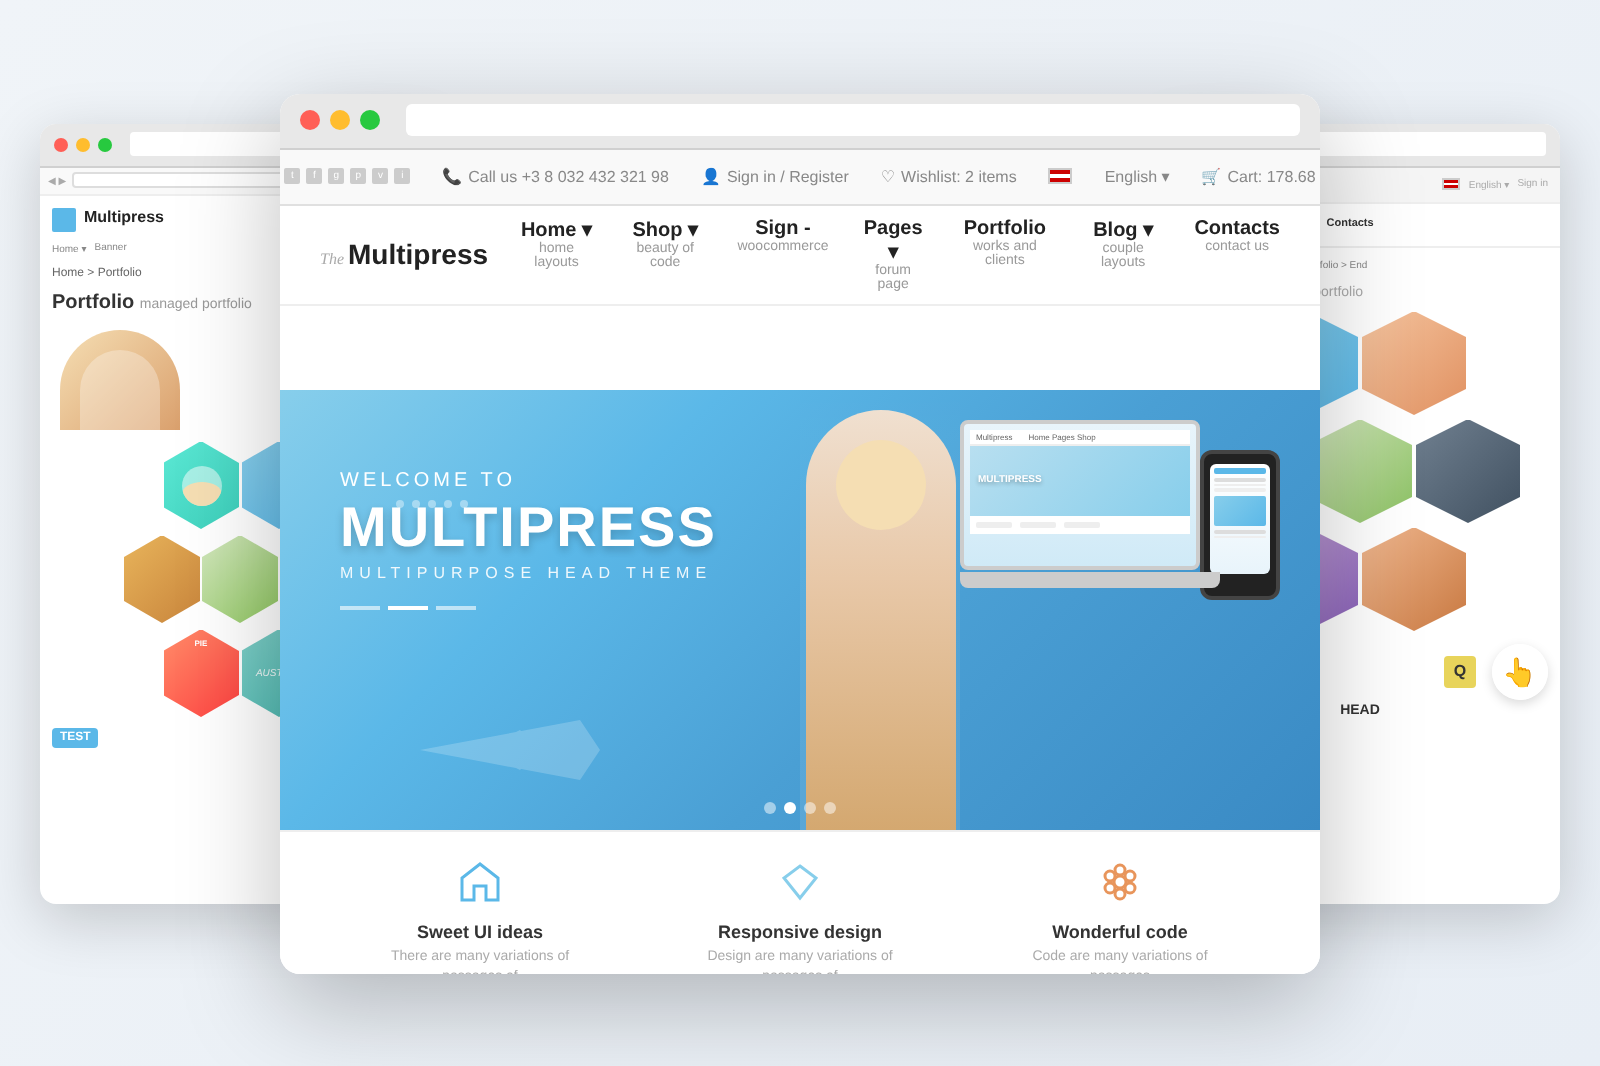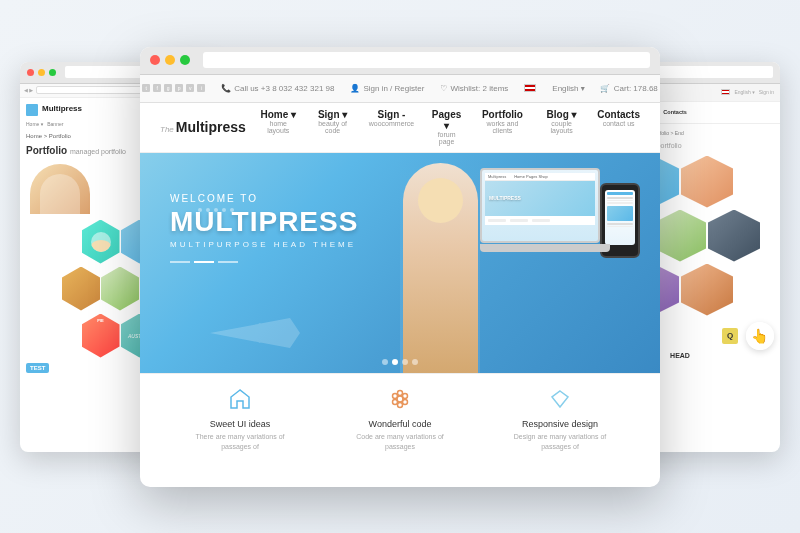--- a/index.html
+++ b/index.html
@@ -169,20 +169,21 @@
     }
 
     
     .hero {
       height: 220px;
       background: linear-gradient(135deg, #87ceeb 0%, #5bb8e8 30%, #4a9fd4 60%, #3a8ac4 100%);
       position: relative;
       overflow: hidden;
       display: flex;
       align-items: center;
+      margin-top: 42px;
     }
 
     .hero-bg-plane {
       position: absolute;
       bottom: 20px;
       left: 60px;
       width: 120px;
       height: 40px;
       opacity: 0.2;
     }
@@ -304,21 +305,21 @@
       width: 28px;
       height: 28px;
       margin: 0 auto 6px;
       display: flex;
       align-items: center;
       justify-content: center;
     }
 
     .feature-title {
       font-size: 9px;
-      font-weight: 400;
+      font-weight: 700;
       color: #333;
       margin-bottom: 3px;
     }
     .feature-desc {
       font-size: 7px;
       color: #aaa;
       line-height: 1.3;
     }
 
     
@@ -746,31 +747,31 @@
         <div class="topbar-item">
           <span>🛒</span>
           <span>Cart: 178.68</span>
         </div>
       </div>
     </div>
 
     <div class="center-nav">
       <div class="logo-area">
         <div style="display:flex;align-items:baseline;gap:2px;">
-          <span style="font-size:8px;color:#aaa;font-style:italic;">The</span>
+          <span style="font-size:8px;color:#aaa;font-style:italic;font-family:Liberation Serif, serif;">The</span>
           <span class="logo-text">Multipress</span>
         </div>
       </div>
       <div class="nav-items">
         <div class="nav-item">
           <div class="nav-label">Home ▾</div>
           <div class="nav-sub">home layouts</div>
         </div>
         <div class="nav-item">
-          <div class="nav-label">Sign ▾</div>
+          <div class="nav-label">Shop ▾</div>
           <div class="nav-sub">beauty of code</div>
         </div>
         <div class="nav-item">
           <div class="nav-label">Sign -</div>
           <div class="nav-sub">woocommerce</div>
         </div>
         <div class="nav-item">
           <div class="nav-label">Pages ▾</div>
           <div class="nav-sub">forum page</div>
         </div>
@@ -869,43 +870,43 @@
             <path d="M12 3L3 10V21H9V14H15V21H21V10L12 3Z" stroke="#5bb8e8" stroke-width="1.5" fill="none"></path>
           </svg>
         </div>
         <div class="feature-title">Sweet UI ideas</div>
         <div class="feature-desc">There are many variations of passages of</div>
       </div>
 
       <div class="feature-item">
         <div class="feature-icon">
           <svg width="24" height="24" viewBox="0 0 24 24" fill="none">
+            <path d="M12 4L20 10L12 20L4 10Z" stroke="#87ceeb" stroke-width="1.5" fill="none"></path>
+          </svg>
+        </div>
+        <div class="feature-title">Responsive design</div>
+        <div class="feature-desc">Design are many variations of passages of</div>
+      </div>
+
+      <div class="feature-item">
+        <div class="feature-icon">
+          <svg width="24" height="24" viewBox="0 0 24 24" fill="none">
             <circle cx="12" cy="12" r="3" stroke="#e8955b" stroke-width="1.5"></circle>
             <circle cx="12" cy="6" r="2.5" stroke="#e8955b" stroke-width="1.5" fill="none"></circle>
             <circle cx="17" cy="9" r="2.5" stroke="#e8955b" stroke-width="1.5" fill="none"></circle>
             <circle cx="17" cy="15" r="2.5" stroke="#e8955b" stroke-width="1.5" fill="none"></circle>
             <circle cx="12" cy="18" r="2.5" stroke="#e8955b" stroke-width="1.5" fill="none"></circle>
             <circle cx="7" cy="15" r="2.5" stroke="#e8955b" stroke-width="1.5" fill="none"></circle>
             <circle cx="7" cy="9" r="2.5" stroke="#e8955b" stroke-width="1.5" fill="none"></circle>
           </svg>
         </div>
         <div class="feature-title">Wonderful code</div>
         <div class="feature-desc">Code are many variations of passages</div>
       </div>
 
-      <div class="feature-item">
-        <div class="feature-icon">
-          <svg width="24" height="24" viewBox="0 0 24 24" fill="none">
-            <path d="M12 4L20 10L12 20L4 10Z" stroke="#87ceeb" stroke-width="1.5" fill="none"></path>
-          </svg>
-        </div>
-        <div class="feature-title">Responsive design</div>
-        <div class="feature-desc">Design are many variations of passages of</div>
-      </div>
-
     </div>
   </div>
 
   <div class="browser-right">
     <div class="browser-chrome-sm">
       <div class="dot dot-sm dot-red"></div>
       <div class="dot dot-sm dot-yellow"></div>
       <div class="dot dot-sm dot-green"></div>
       <div class="address-bar-sm"></div>
     </div>

